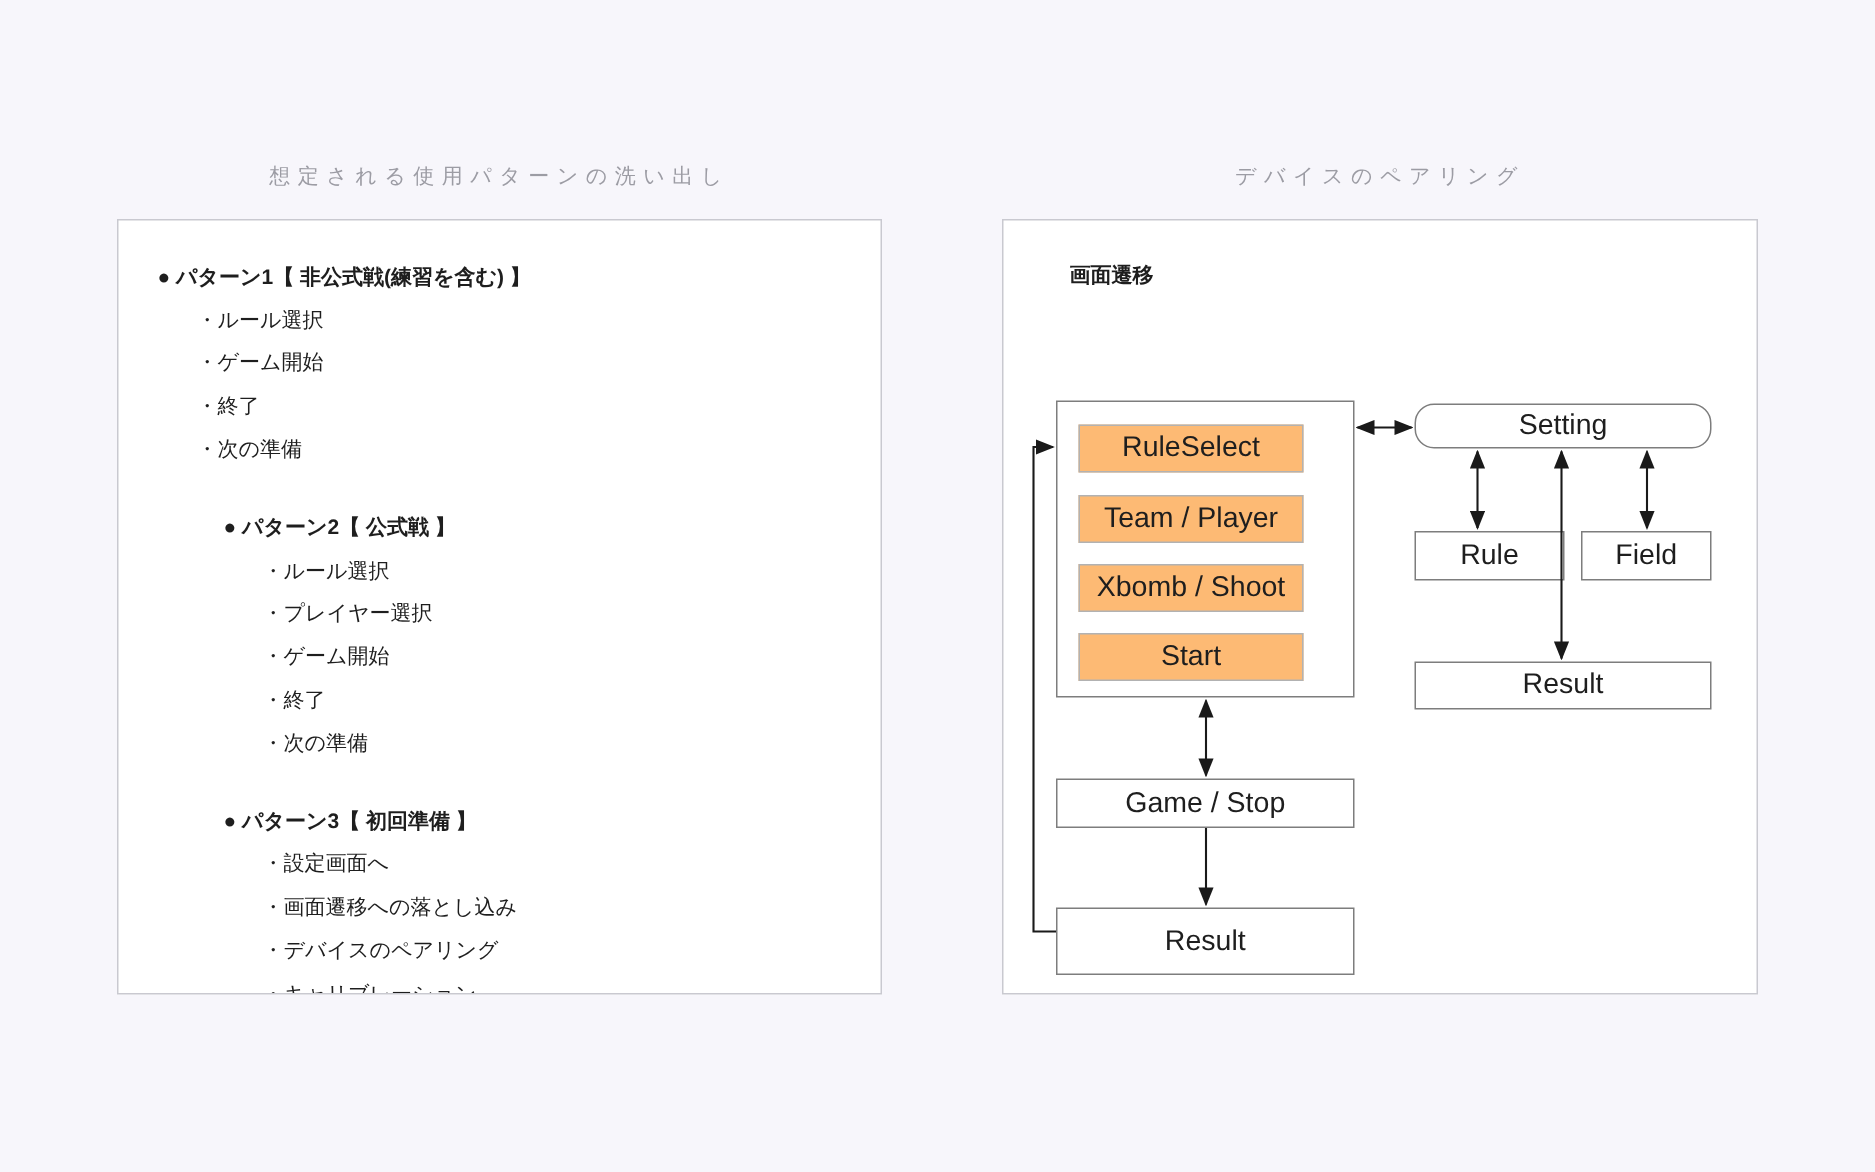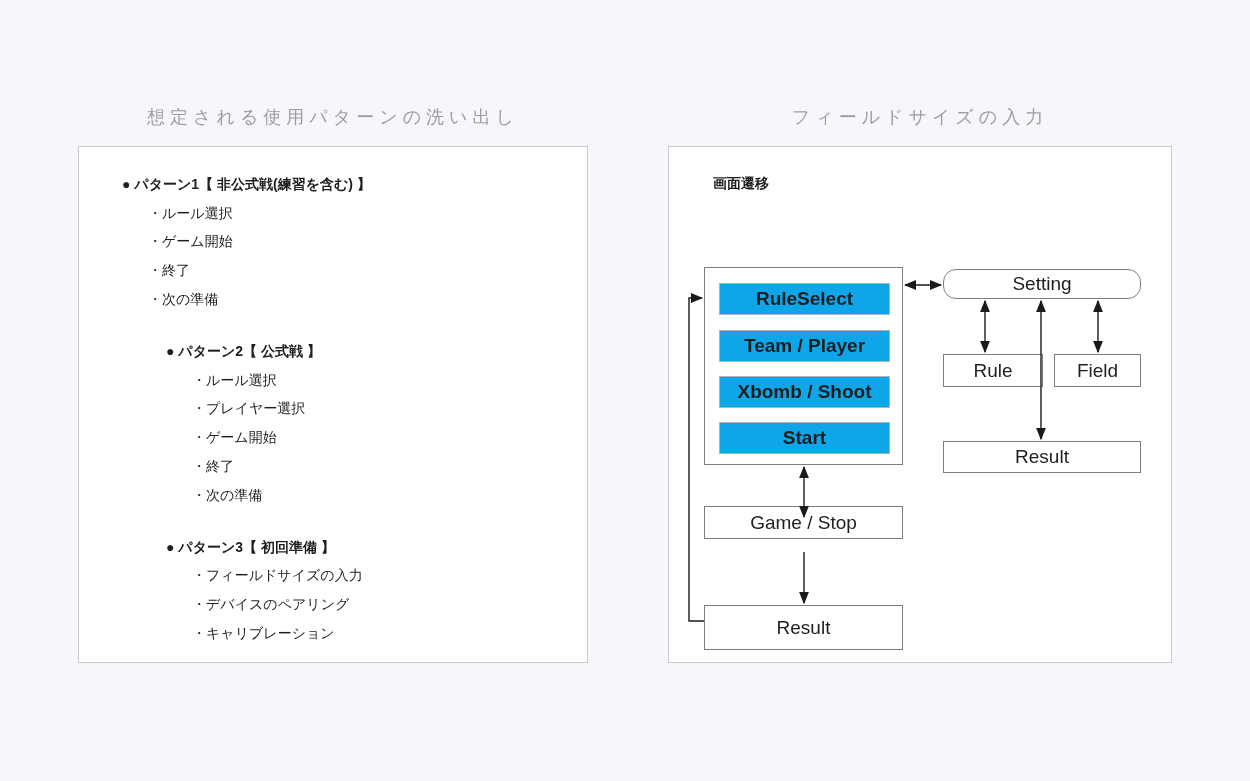--- a/index.html
+++ b/index.html
@@ -9,31 +9,31 @@
     font-family:"Liberation Sans","DejaVu Sans",sans-serif;
     color:#1e1e1e;
     position:relative;
     overflow:hidden;
   }
   .stage{position:absolute;inset:0;}
 
   
   .section-title{
     position:absolute;top:104px;height:26px;line-height:26px;
-    font-size:18px;letter-spacing:5px;color:#9c9ca4;
+    font-size:14px;letter-spacing:5px;color:#9c9ca4;
     text-align:center;white-space:nowrap;
   }
   .section-title.left{left:78px;width:510px;}
   .section-title.right{left:668px;width:504px;}
 
   
   .panel{
     position:absolute;top:146px;height:517px;
     background:#ffffff;border:1px solid #c9c9d0;
-    box-sizing:border-box;overflow:hidden;padding-left:17px;
+    box-sizing:border-box;overflow:hidden;
   }
   .panel.left-panel{left:78px;width:510px;}
   .panel.right-panel{left:668px;width:504px;}
 
   
   .pattern-list{padding:23px 20px 0 26px;font-size:14px;}
   .pattern-group{margin:0;}
   .pattern-group + .pattern-group{margin-top:23.5px;margin-left:44px;}
   .pattern-heading{font-weight:bold;line-height:28.7px;white-space:nowrap;}
   .pattern-item{line-height:28.7px;padding-left:26px;white-space:nowrap;}
@@ -51,45 +51,45 @@
     position:absolute;box-sizing:border-box;
     background:#ffffff;border:1.5px solid #7d7d7d;
     display:flex;align-items:center;justify-content:center;
     font-size:19px;white-space:nowrap;
   }
   .main-box{left:35px;top:120px;width:199px;height:198px;}
   .setting-box{left:274px;top:122px;width:198px;height:30px;border-radius:13px;}
   .rule-box{left:274px;top:207px;width:100px;height:33px;}
   .field-box{left:385px;top:207px;width:87px;height:33px;}
   .tracker-box{left:274px;top:294px;width:198px;height:32px;}
-  .gamestop-box{left:35px;top:359px;width:199px;height:33px;}
+  .gamestop-box{left:35px;top:372px;width:199px;height:33px;}
   .result-box{left:35px;top:458px;width:199px;height:45px;}
 
   .main-btn{
-    position:absolute;left:14px;width:171px;height:32px;
-    background:#0ea5e9;border:1px solid #b2b2b2;box-sizing:border-box;
+    position:absolute;left:14px;width:150px;height:32px;
+    background:#fdba74;border:1px solid #b2b2b2;box-sizing:border-box;
     display:flex;align-items:center;justify-content:center;
-    font-size:19px;white-space:nowrap;font-weight:bold;
+    font-size:19px;white-space:nowrap;
   }
   .main-btn.b0{top:15px;}
   .main-btn.b1{top:62px;}
   .main-btn.b2{top:108px;}
   .main-btn.b3{top:154px;}
 
   .arrow-layer{position:absolute;left:0;top:0;width:502px;height:515px;pointer-events:none;}
   .arrow-layer line,.arrow-layer polyline{stroke:#1a1a1a;stroke-width:1.4;fill:none;}
   .arrow-layer marker path{fill:#1a1a1a;}
 </style>
 </head>
 <body>
 
 <div class="stage">
 
   <div class="section-title left">想定される使用パターンの洗い出し</div>
-  <div class="section-title right">フィールドサイズの入力</div>
+  <div class="section-title right">デバイスのペアリング</div>
 
   <div class="panel left-panel">
     <div class="pattern-list">
 
       <div class="pattern-group">
         <div class="pattern-heading">● パターン1【 非公式戦(練習を含む) 】</div>
         <div class="pattern-item">・ルール選択</div>
         <div class="pattern-item">・ゲーム開始</div>
         <div class="pattern-item">・終了</div>
         <div class="pattern-item">・次の準備</div>
@@ -99,21 +99,22 @@
         <div class="pattern-heading">● パターン2【 公式戦 】</div>
         <div class="pattern-item">・ルール選択</div>
         <div class="pattern-item">・プレイヤー選択</div>
         <div class="pattern-item">・ゲーム開始</div>
         <div class="pattern-item">・終了</div>
         <div class="pattern-item">・次の準備</div>
       </div>
 
       <div class="pattern-group">
         <div class="pattern-heading">● パターン3【 初回準備 】</div>
-        <div class="pattern-item">・フィールドサイズの入力</div>
+        <div class="pattern-item">・設定画面へ</div>
+        <div class="pattern-item">・画面遷移への落とし込み</div>
         <div class="pattern-item">・デバイスのペアリング</div>
         <div class="pattern-item">・キャリブレーション</div>
       </div>
 
     </div>
   </div>
 
   <div class="panel right-panel">
 
     <div class="diagram-label">画面遷移</div>

